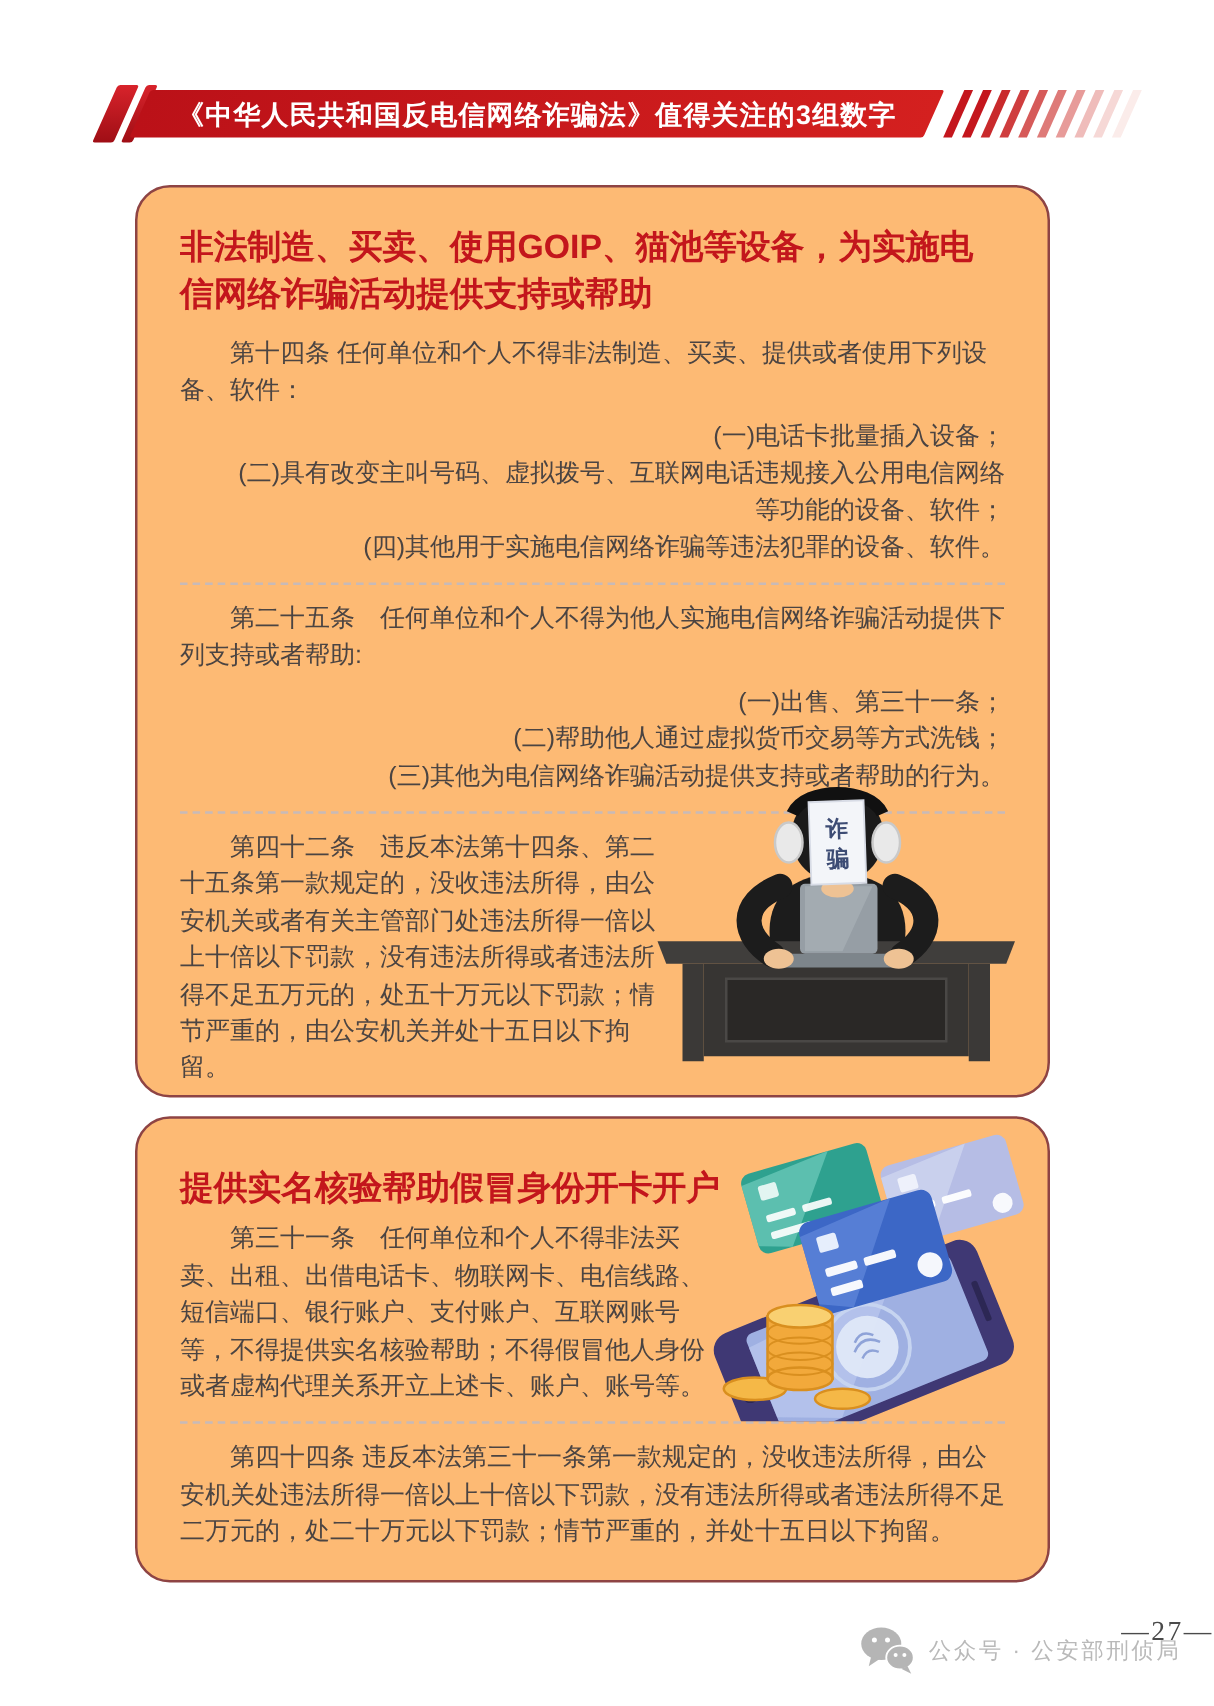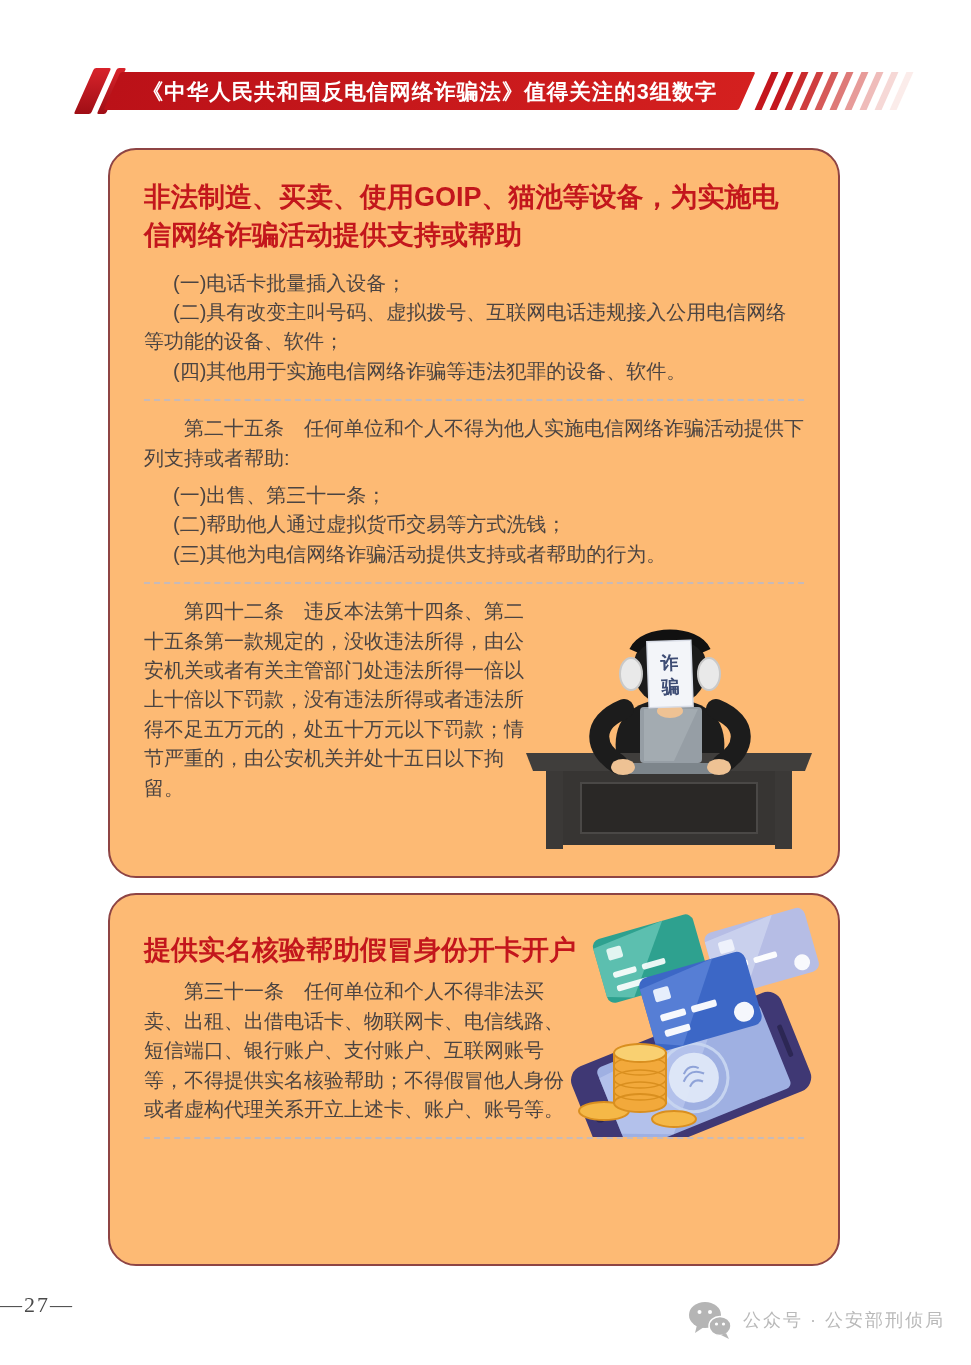--- a/index.html
+++ b/index.html
@@ -29,29 +29,29 @@
 
   
   .card{position:absolute;left:108px;width:732px;background:#fdba74;border:2px solid #8e4444;
     border-radius:28px;box-sizing:border-box;padding:28px 34px 0;}
   .card1{top:148px;height:730px;}
   .card2{top:893px;height:373px;padding-top:36px;}
   .card-title{color:#c3161c;font-size:27px;line-height:1.42;font-weight:bold;margin:0 0 14px;}
   .card2 .card-title{margin-bottom:8px;}
   .para{font-size:20px;color:#4b4442;line-height:1.47;text-indent:2em;margin:0;}
   .para.sp{margin-bottom:8px;}
-  .item{font-size:20px;color:#4b4442;line-height:1.47;text-indent:1.45em;margin:0;}
+  .item{font-size:20px;color:#4b4442;line-height:1.47;text-indent:1.45em;margin:0;text-align:right;}
   .divider{border-top:2px dashed #c7bab8;margin:13px 0;}
   .col-narrow{width:394px;}
   .col-left{width:424px;}
   .illu1{position:absolute;right:22px;top:466px;width:292px;height:242px;}
   .illu2{position:absolute;right:8px;top:8px;width:278px;height:234px;}
 
   
-  .page-number{position:absolute;top:1292px;left:0;width:971px;text-align:left;
+  .page-number{position:absolute;top:1292px;left:0;width:971px;text-align:right;
     font-size:22px;color:#4a4a4a;letter-spacing:2px;font-family:"Liberation Serif","DejaVu Serif",serif;}
   .watermark{position:absolute;top:1300px;right:26px;display:flex;align-items:center;gap:10px;
     color:#b9b9b9;font-size:18px;letter-spacing:2px;}
 </style>
 </head>
 <body>
 
 <div class="page">
 
   <div class="banner">
@@ -69,20 +69,21 @@
         <span></span>
         <span></span>
         <span></span>
         <span></span>
         <span></span>
     </div>
   </div>
 
   <section class="card card1">
     <h2 class="card-title">非法制造、买卖、使用GOIP、猫池等设备，为实施电信网络诈骗活动提供支持或帮助</h2>
+    <p class="para sp">第十四条 任何单位和个人不得非法制造、买卖、提供或者使用下列设备、软件：</p>
     <p class="item">(一)电话卡批量插入设备；</p>
     <p class="item">(二)具有改变主叫号码、虚拟拨号、互联网电话违规接入公用电信网络等功能的设备、软件；</p>
     <p class="item">(四)其他用于实施电信网络诈骗等违法犯罪的设备、软件。</p>
     <div class="divider"></div>
     <p class="para sp">第二十五条　任何单位和个人不得为他人实施电信网络诈骗活动提供下列支持或者帮助:</p>
     <p class="item">(一)出售、第三十一条；</p>
     <p class="item">(二)帮助他人通过虚拟货币交易等方式洗钱；</p>
     <p class="item">(三)其他为电信网络诈骗活动提供支持或者帮助的行为。</p>
     <div class="divider"></div>
     <p class="para col-narrow">第四十二条　违反本法第十四条、第二十五条第一款规定的，没收违法所得，由公安机关或者有关主管部门处违法所得一倍以上十倍以下罚款，没有违法所得或者违法所得不足五万元的，处五十万元以下罚款；情节严重的，由公安机关并处十五日以下拘留。</p>
@@ -121,20 +122,21 @@
         <text x="146" y="52" font-size="18" font-weight="bold" fill="#3d4c74" text-anchor="middle">诈</text>
         <text x="146" y="76" font-size="18" font-weight="bold" fill="#3d4c74" text-anchor="middle">骗</text>
       </g>
     </svg>
   </section>
 
   <section class="card card2">
     <h2 class="card-title">提供实名核验帮助假冒身份开卡开户</h2>
     <p class="para col-left">第三十一条　任何单位和个人不得非法买卖、出租、出借电话卡、物联网卡、电信线路、短信端口、银行账户、支付账户、互联网账号等，不得提供实名核验帮助；不得假冒他人身份或者虚构代理关系开立上述卡、账户、账号等。</p>
     <div class="divider"></div>
+    <p class="para">第四十四条 违反本法第三十一条第一款规定的，没收违法所得，由公安机关处违法所得一倍以上十倍以下罚款，没有违法所得或者违法所得不足二万元的，处二十万元以下罚款；情节严重的，并处十五日以下拘留。</p>
 
     <svg class="illu2" viewBox="0 0 278 234">
 
       <g transform="rotate(-16 100 55)">
         <rect x="46" y="22" width="104" height="66" rx="8" fill="#2ea18f"></rect>
         <polygon points="46,30 120,22 72,88 46,80" fill="#6cc9ba" opacity="0.75"></polygon>
         <rect x="58" y="34" width="15" height="12" rx="2" fill="#e2f5f1"></rect>
         <rect x="58" y="58" width="24" height="6" rx="2" fill="#ffffff" opacity="0.9"></rect>
         <rect x="88" y="58" width="24" height="6" rx="2" fill="#ffffff" opacity="0.9"></rect>
         <rect x="58" y="72" width="34" height="6" rx="2" fill="#ffffff" opacity="0.9"></rect>

